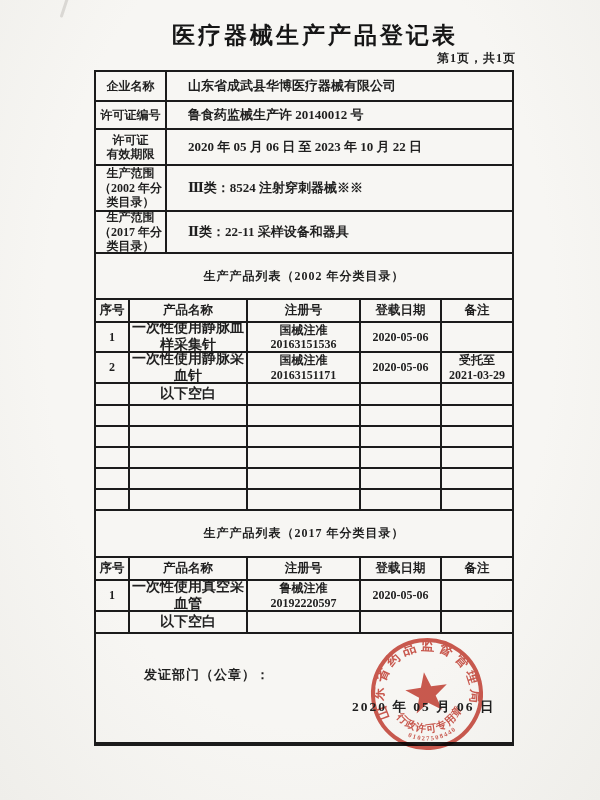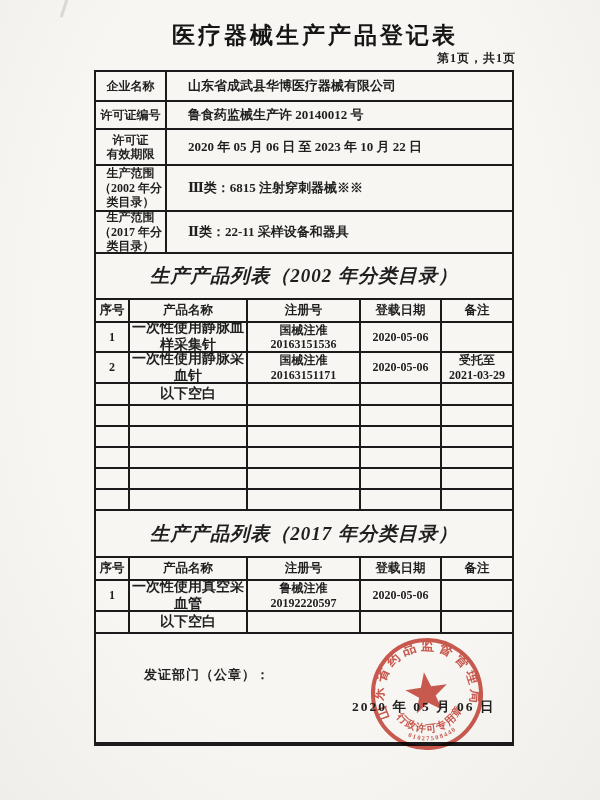--- a/index.html
+++ b/index.html
@@ -48,21 +48,21 @@
   .vcol{flex:1;justify-content:flex-start;text-align:left;padding-left:21px;font-size:13px;}
   
   .c1{width:34px;font-size:12px;}
   .c2{width:118px;font-size:14px;}
   .c3{width:113px;font-size:12px;}
   .c4{width:81px;font-size:12px;}
   .c5{flex:1;font-size:12px;}
   .head .c{font-size:12.5px;text-align:center;}
   .section{
     align-items:center;justify-content:center;
-    font-size:19px;font-weight:700;text-align:center;letter-spacing:1px;font-style:italic;
+    font-size:12px;font-weight:700;text-align:center;letter-spacing:1px;
   }
   .footer{position:relative;display:block;}
   .issuer{
     position:absolute;left:48px;top:32px;
     font-size:13px;font-weight:700;letter-spacing:1px;
   }
   .issue-date{
     position:absolute;left:256px;top:64px;
     font-size:13.5px;font-weight:700;letter-spacing:2px;z-index:3;
   }
@@ -98,21 +98,21 @@
     </div>
     <div class="row" style="height:36px">
       <div class="c lcol pre">许可证
 有效期限</div>
       <div class="c vcol">2020 年 05 月 06 日 至 2023 年 10 月 22 日</div>
     </div>
     <div class="row" style="height:46px">
       <div class="c lcol pre">生产范围
 （2002 年分
 类目录）</div>
-      <div class="c vcol">Ⅲ类：6815 注射穿刺器械※※</div>
+      <div class="c vcol">Ⅲ类：8524 注射穿刺器械※※</div>
     </div>
     <div class="row" style="height:42px">
       <div class="c lcol pre">生产范围
 （2017 年分
 类目录）</div>
       <div class="c vcol">Ⅱ类：22-11 采样设备和器具</div>
     </div>
 
     <div class="row section" style="height:46px">生产产品列表（2002 年分类目录）</div>
 

